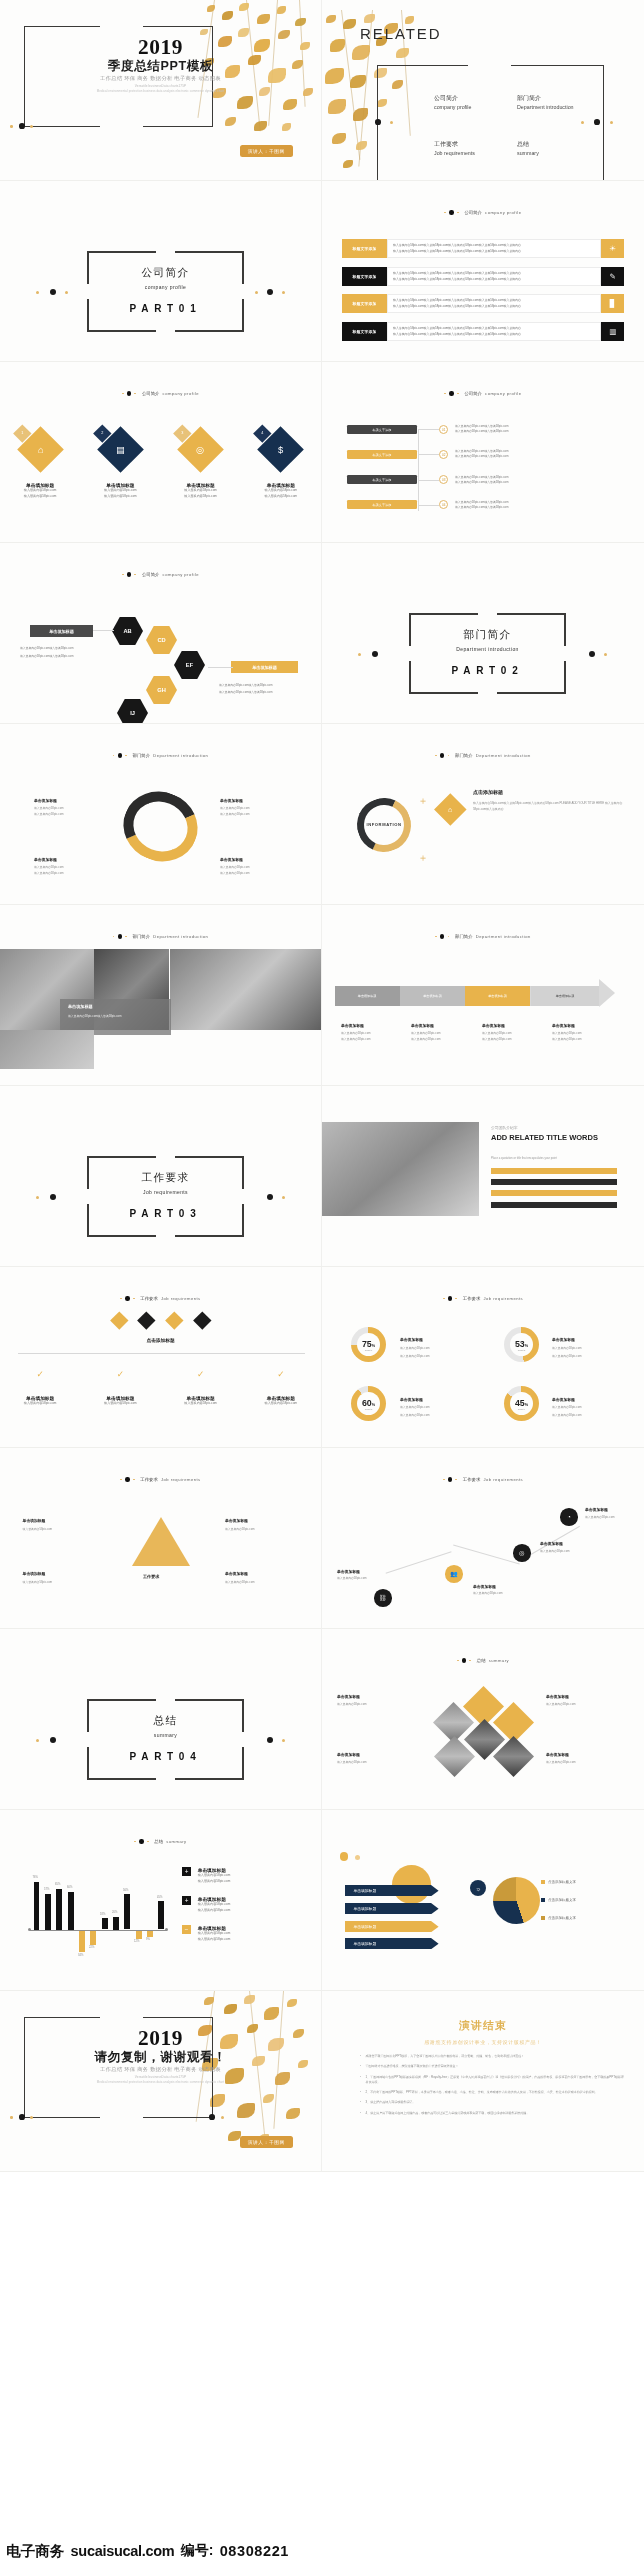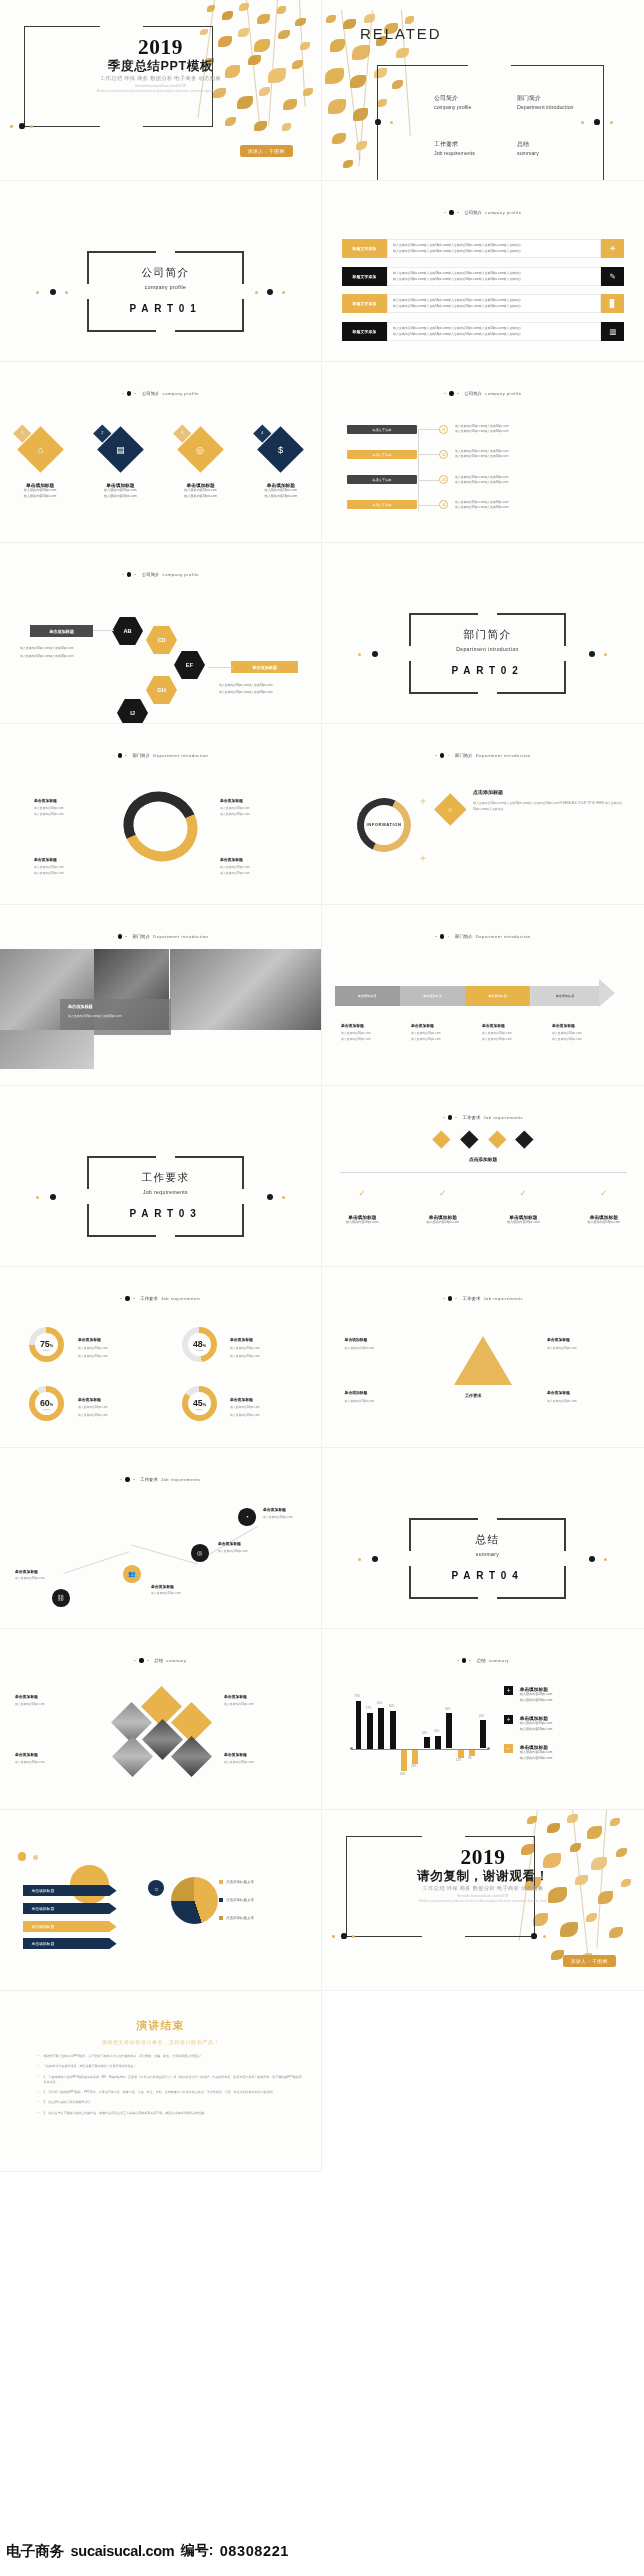--- a/index.html
+++ b/index.html
@@ -657,20 +657,30 @@
       <div class="part-cn">工作要求</div>
       <div class="part-en">Job requirements</div>
       <div class="part-no">PART03</div>
     </div>
     <div class="dot-b" style="left:50px;top:108px;width:6.3px;height:6.3px;"></div>
     <div class="dot-y" style="left:36px;top:110px;width:3.1px;height:3.1px;"></div>
     <div class="dot-b" style="left:267px;top:108px;width:6.3px;height:6.3px;"></div>
     <div class="dot-y" style="left:282px;top:110px;width:3.1px;height:3.1px;"></div>
   </div>
 
+  <div class="slide">
+    <div class="imgph" style="left:0;top:36px;width:157px;height:94px;background:linear-gradient(140deg,#b9b9b9,#8a8a8a,#d4d4d4);"></div>
+    <div style="position:absolute;left:169px;top:39px;font-size:3.8px;color:#9a9a9a;">公司团队介绍字</div>
+    <div style="position:absolute;left:169px;top:47px;width:145px;font-size:7.5px;font-weight:700;color:#222;line-height:1.3;">ADD RELATED TITLE WORDS</div>
+    <div style="position:absolute;left:169px;top:70px;width:145px;font-size:2.8px;color:#9a9a9a;">Place a quotation or title that encapsulates your point</div>
+    <div class="team-bar" style="left:169px;top:82px;width:126px;background:#e8b34b;"></div>
+    <div class="team-bar" style="left:169px;top:93px;width:126px;background:#2b2b2b;"></div>
+    <div class="team-bar" style="left:169px;top:104px;width:126px;background:#e8b34b;"></div>
+    <div class="team-bar" style="left:169px;top:116px;width:126px;background:#2b2b2b;"></div>
+  </div>
 
   <div class="slide">
     <div class="sec-head">
       <span class="d1"></span>
       <span class="d2"></span>
       <span class="d1"></span>
       <span class="sec-cn">工作要求</span>
       <span class="sec-en">Job requirements</span>
     </div>
     <div style="position:absolute;left:0;right:0;top:47px;display:flex;justify-content:center;gap:15px;">
@@ -718,21 +728,21 @@
         <div class="pct"><span>75</span><small>%</small></div>
         <div class="cap">Chart 1</div>
       </div>
     </div>
     <div class="tl-t" style="left:78px;top:70px;">单击填加标题</div>
     <div class="tl-p" style="left:78px;top:79px;">输入替换内容58pic.com</div>
     <div class="tl-p" style="left:78px;top:87px;">输入替换内容58pic.com</div>
 
     <div class="donut" style="left:182px;top:60px;background:conic-gradient(#e8b34b 0 48%,#e6e6e6 48% 100%);">
       <div class="hole">
-        <div class="pct"><span>48</span><small>%</small></div>
+        <div class="pct"><span>53</span><small>%</small></div>
         <div class="cap">Chart 2</div>
       </div>
     </div>
     <div class="tl-t" style="left:230px;top:70px;">单击填加标题</div>
     <div class="tl-p" style="left:230px;top:79px;">输入替换内容58pic.com</div>
     <div class="tl-p" style="left:230px;top:87px;">输入替换内容58pic.com</div>
 
     <div class="donut" style="left:29px;top:119px;background:conic-gradient(#e8b34b 0 90%,#e6e6e6 90% 100%);">
       <div class="hole">
         <div class="pct"><span>60</span><small>%</small></div>

